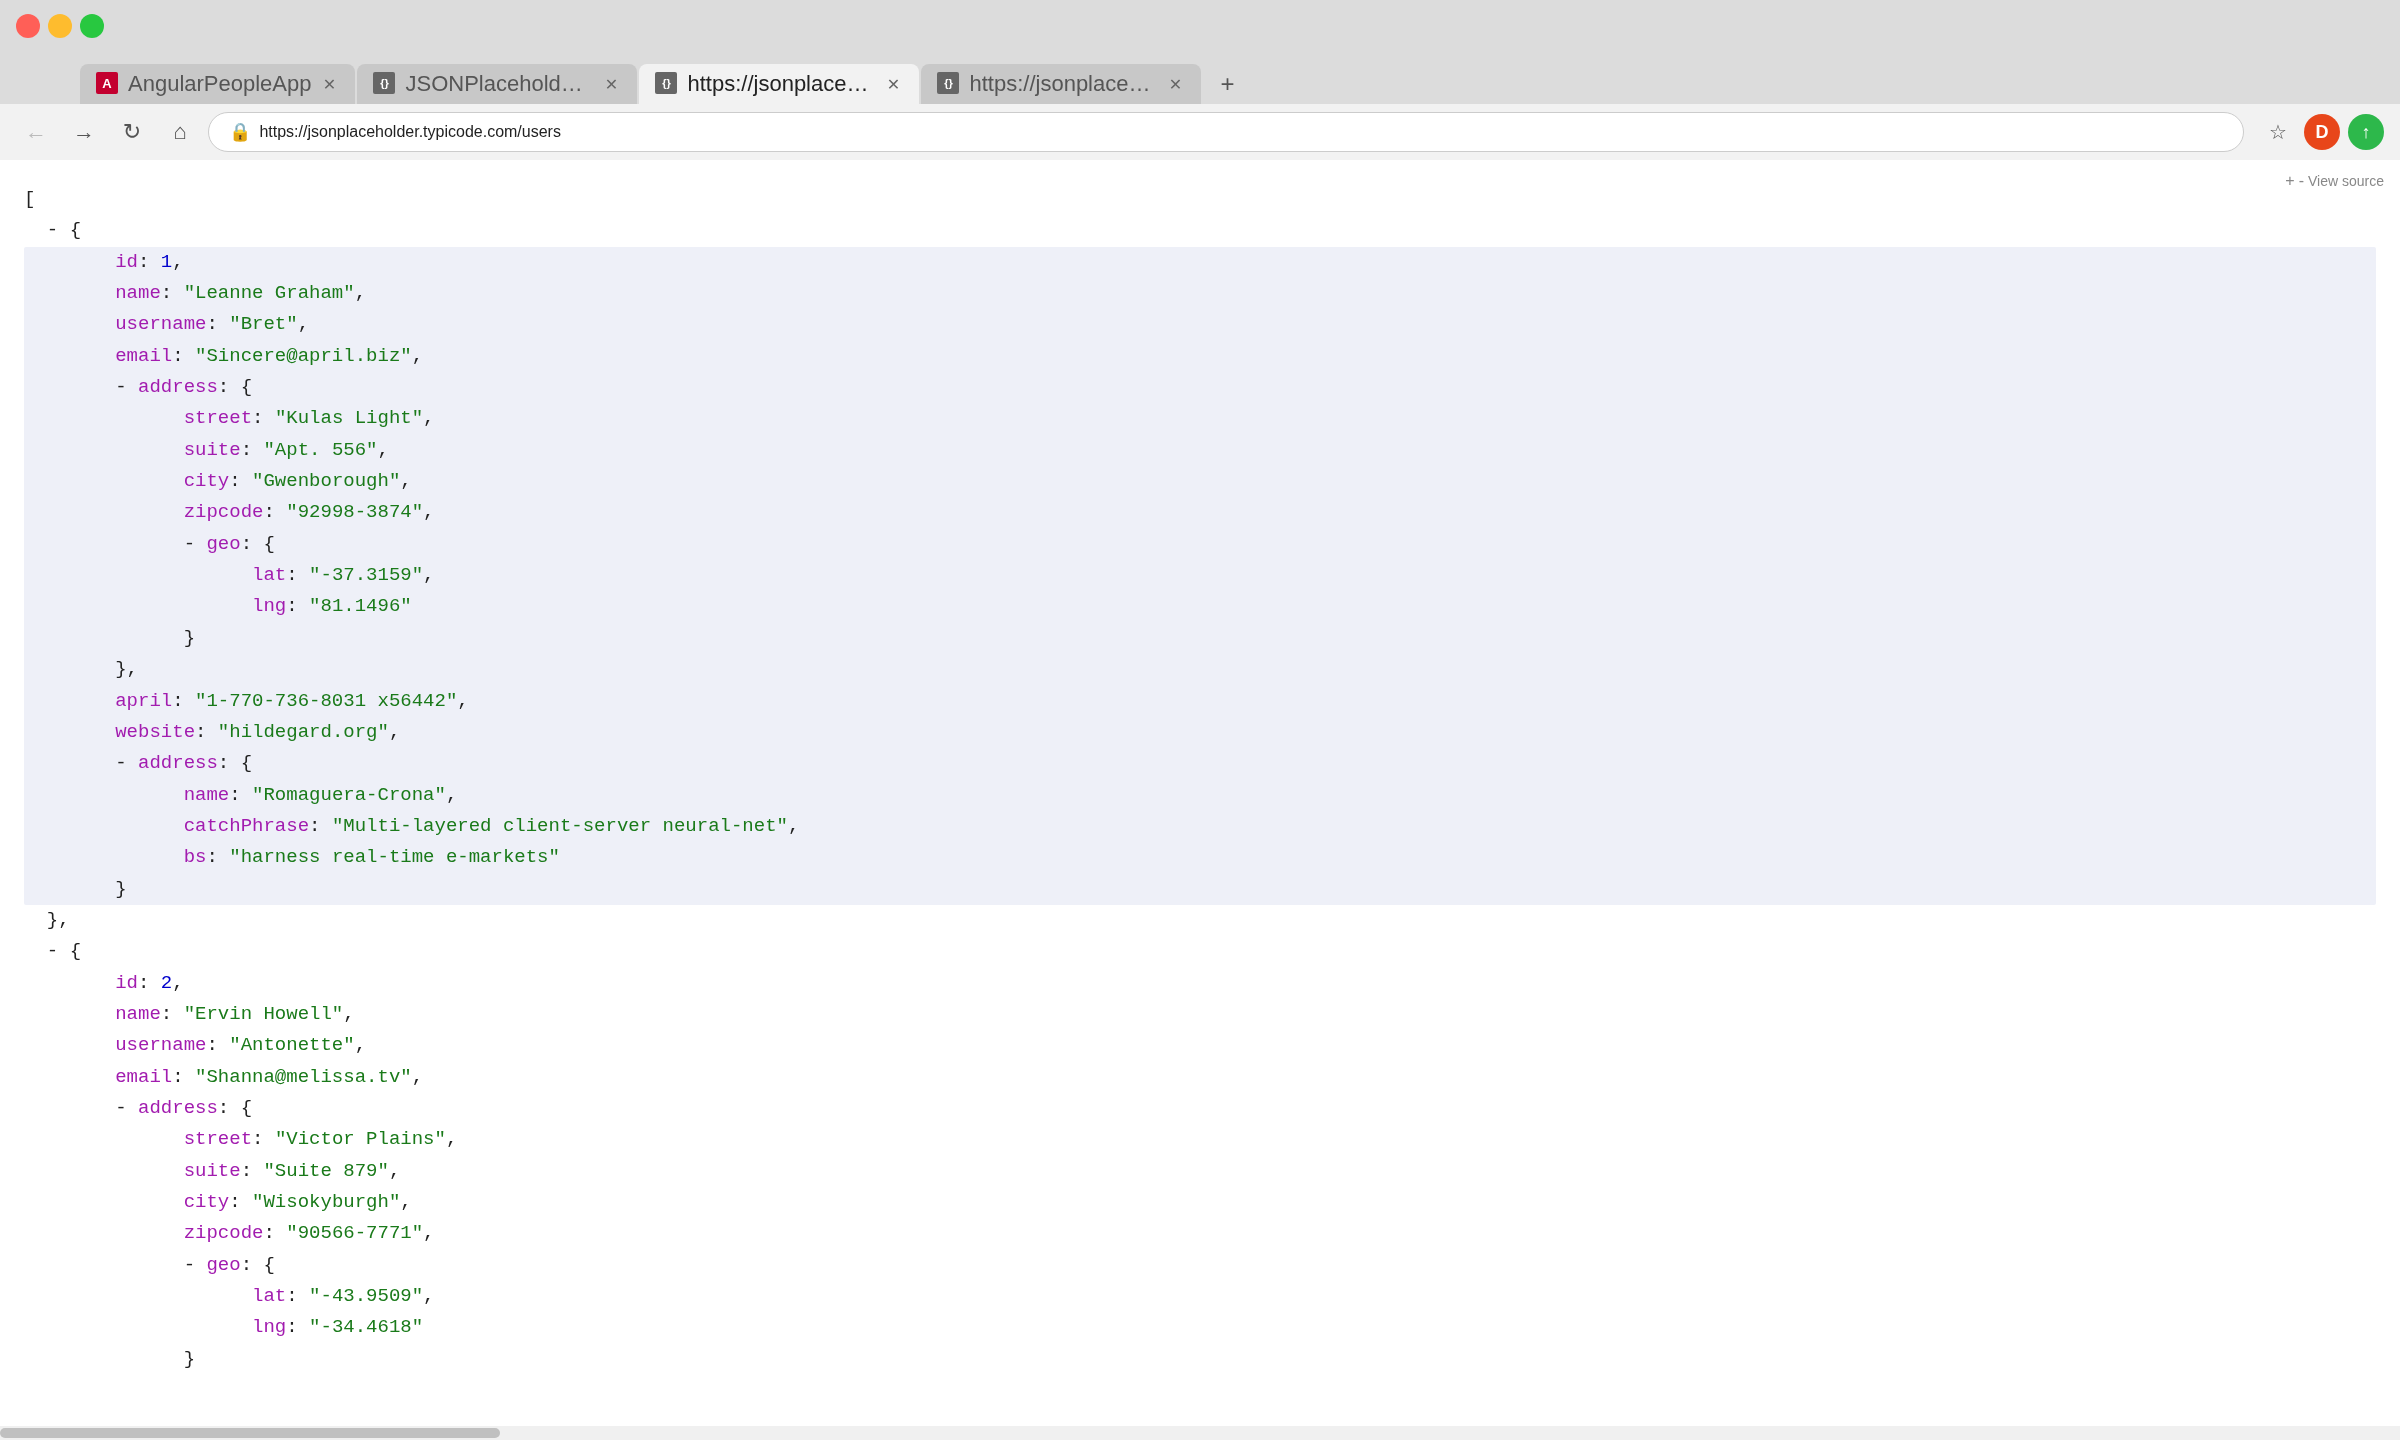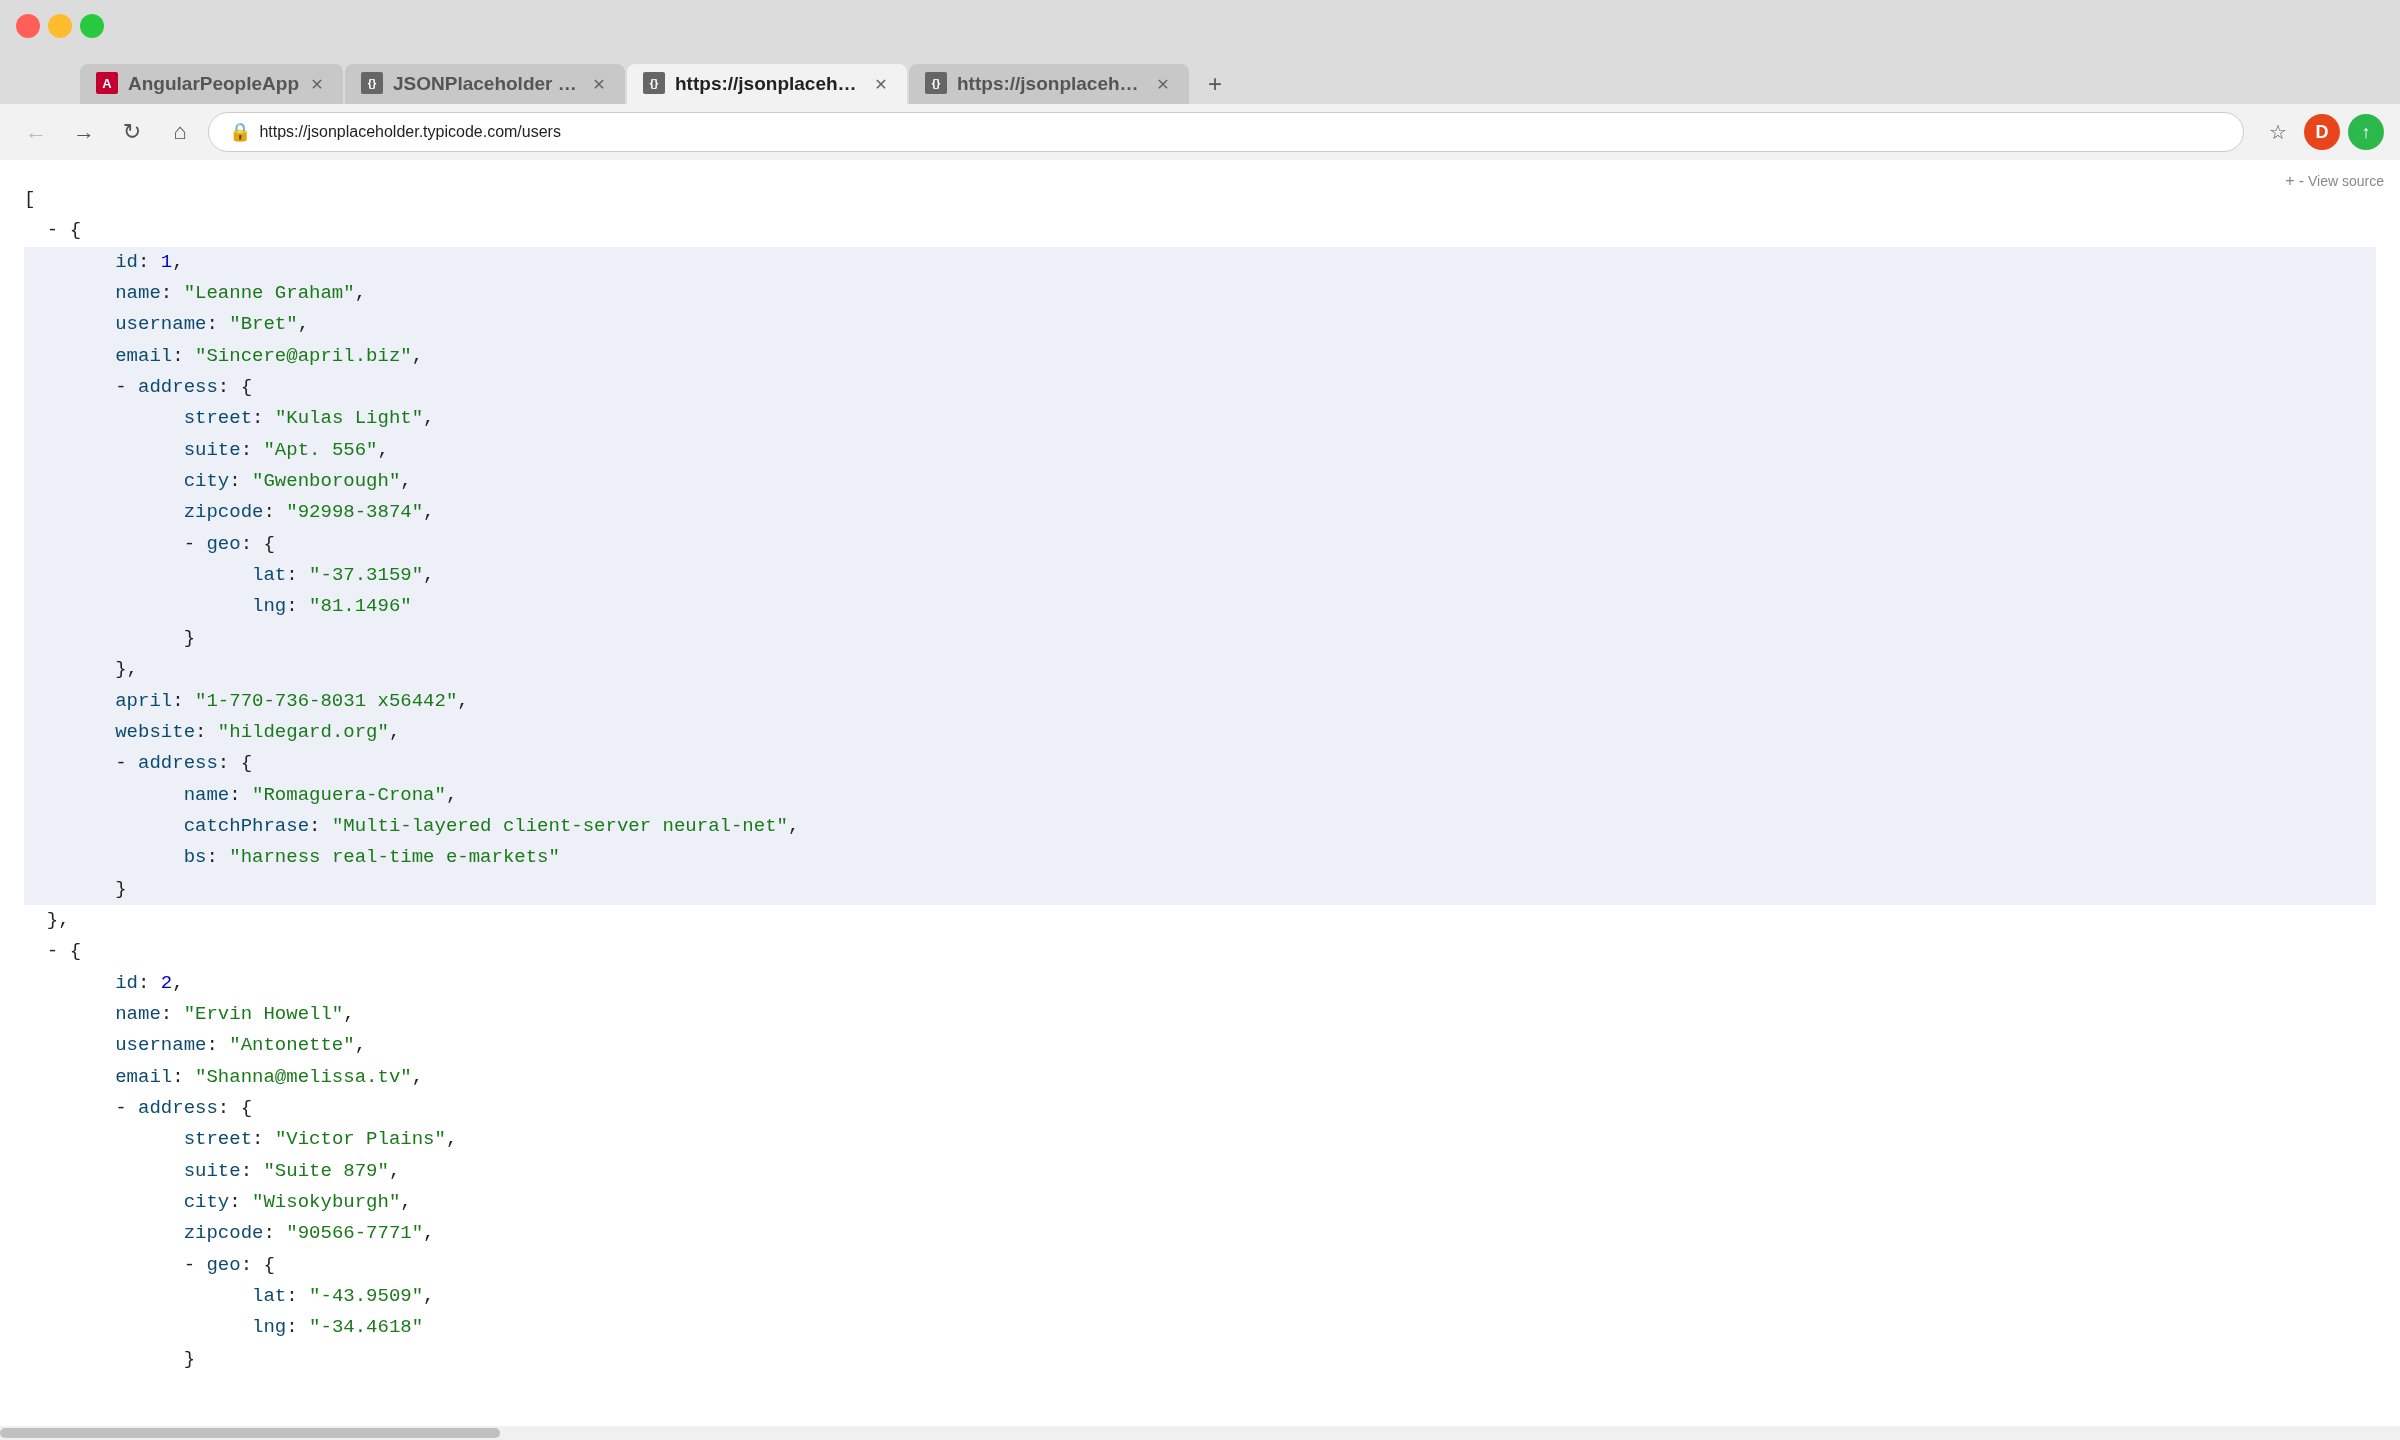--- a/index.html
+++ b/index.html
@@ -82,22 +82,21 @@
       width: 24px;
       height: 24px;
       flex-shrink: 0;
     }
 
     .tab-title {
       flex: 1;
       overflow: hidden;
       text-overflow: ellipsis;
       white-space: nowrap;
-      font-size: 19px;
-      font-weight: bold;
+      font-size: 22px;
     }
 
     .tab-close {
       width: 20px;
       height: 20px;
       border-radius: 50%;
       border: none;
       background: transparent;
       cursor: pointer;
       display: flex;
@@ -247,21 +246,21 @@
       font-size: 18px;
       font-family: -apple-system, sans-serif;
       cursor: pointer;
     }
 
     .view-source-area .vs-icon {
       font-size: 16px;
     }
 
     
-    .json-key { color: #0c4a6e; font-weight: normal; }
+    .json-key { color: #a21caf; font-weight: normal; }
     .json-string { color: #1a7a1a; }
     .json-number { color: #0000cc; }
     .json-punctuation { color: #222; }
     
     
     .json-item-highlighted {
       background: #eef0f8;
       border-radius: 2px;
       display: block;
     }

